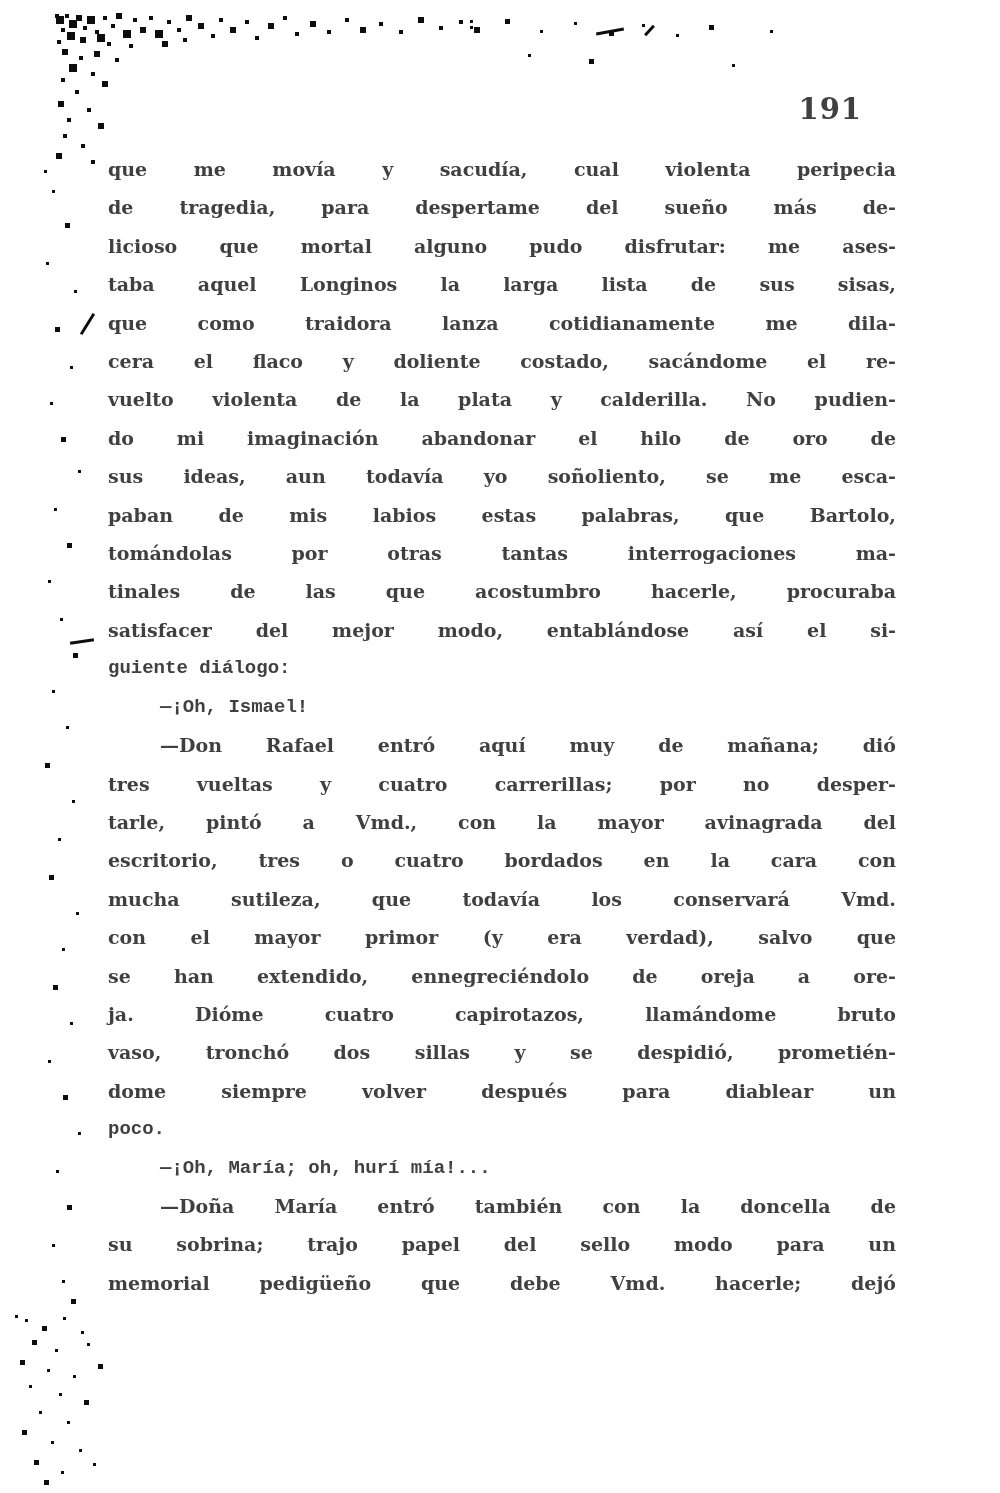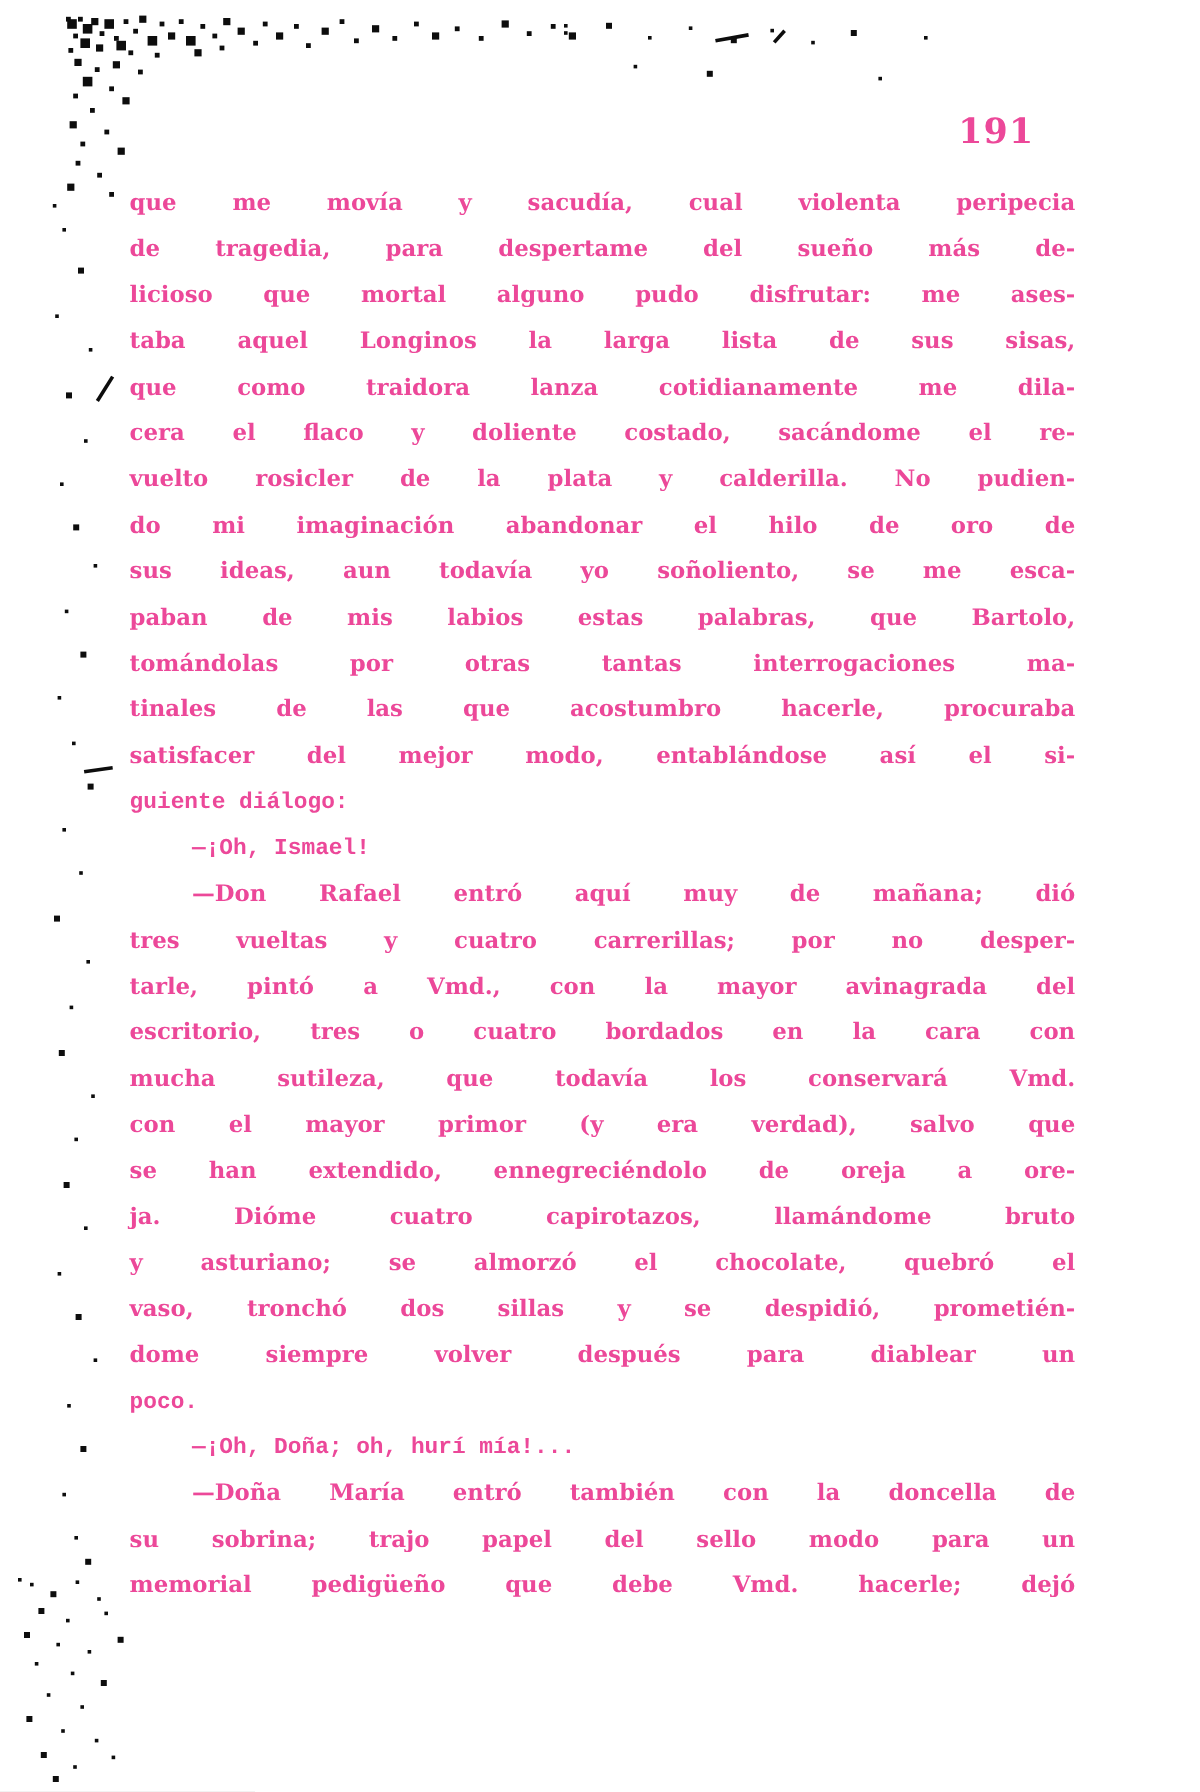--- a/index.html
+++ b/index.html
@@ -4,21 +4,21 @@
 <style>
   html, body { margin: 0; padding: 0; background: #e8e8e8; }
   .page {
     position: relative;
     width: 1000px;
     height: 1493px;
     margin: 0 auto;
     background: #ffffff;
     overflow: hidden;
     font-family: "DejaVu Serif", serif;
-    color: #ec4899;
+    color: #404040;
   }
   .page-number {
     position: absolute;
     top: 92px;
     left: 782px;
     width: 80px;
     text-align: right;
     font-size: 29px;
     font-weight: 700;
     letter-spacing: 1px;
@@ -105,40 +105,39 @@
 
   <div class="page-number">191</div>
 
   <div class="text-block">
       <div class="line">que me movía y sacudía, cual violenta peripecia</div>
       <div class="line">de tragedia, para despertame del sueño más de-</div>
       <div class="line">licioso que mortal alguno pudo disfrutar: me ases-</div>
       <div class="line">taba aquel Longinos la larga lista de sus sisas,</div>
       <div class="line">que como traidora lanza cotidianamente me dila-</div>
       <div class="line">cera el flaco y doliente costado, sacándome el re-</div>
-      <div class="line">vuelto rosicler de la plata y calderilla. No pudien-</div>
+      <div class="line">vuelto violenta de la plata y calderilla. No pudien-</div>
       <div class="line">do mi imaginación abandonar el hilo de oro de</div>
       <div class="line">sus ideas, aun todavía yo soñoliento, se me esca-</div>
       <div class="line">paban de mis labios estas palabras, que Bartolo,</div>
       <div class="line">tomándolas por otras tantas interrogaciones ma-</div>
       <div class="line">tinales de las que acostumbro hacerle, procuraba</div>
       <div class="line">satisfacer del mejor modo, entablándose así el si-</div>
       <div class="line lastline">guiente diálogo:</div>
       <div class="line lastline indent">—¡Oh, Ismael!</div>
       <div class="line indent">—Don Rafael entró aquí muy de mañana; dió</div>
       <div class="line">tres vueltas y cuatro carrerillas; por no desper-</div>
       <div class="line">tarle, pintó a Vmd., con la mayor avinagrada del</div>
       <div class="line">escritorio, tres o cuatro bordados en la cara con</div>
       <div class="line">mucha sutileza, que todavía los conservará Vmd.</div>
       <div class="line">con el mayor primor (y era verdad), salvo que</div>
       <div class="line">se han extendido, ennegreciéndolo de oreja a ore-</div>
       <div class="line">ja. Dióme cuatro capirotazos, llamándome bruto</div>
-      <div class="line">y asturiano; se almorzó el chocolate, quebró el</div>
       <div class="line">vaso, tronchó dos sillas y se despidió, prometién-</div>
       <div class="line">dome siempre volver después para diablear un</div>
       <div class="line lastline">poco.</div>
-      <div class="line lastline indent">—¡Oh, Doña; oh, hurí mía!...</div>
+      <div class="line lastline indent">—¡Oh, María; oh, hurí mía!...</div>
       <div class="line indent">—Doña María entró también con la doncella de</div>
       <div class="line">su sobrina; trajo papel del sello modo para un</div>
       <div class="line">memorial pedigüeño que debe Vmd. hacerle; dejó</div>
     </div>
 
 </div>
 
 </body></html>

